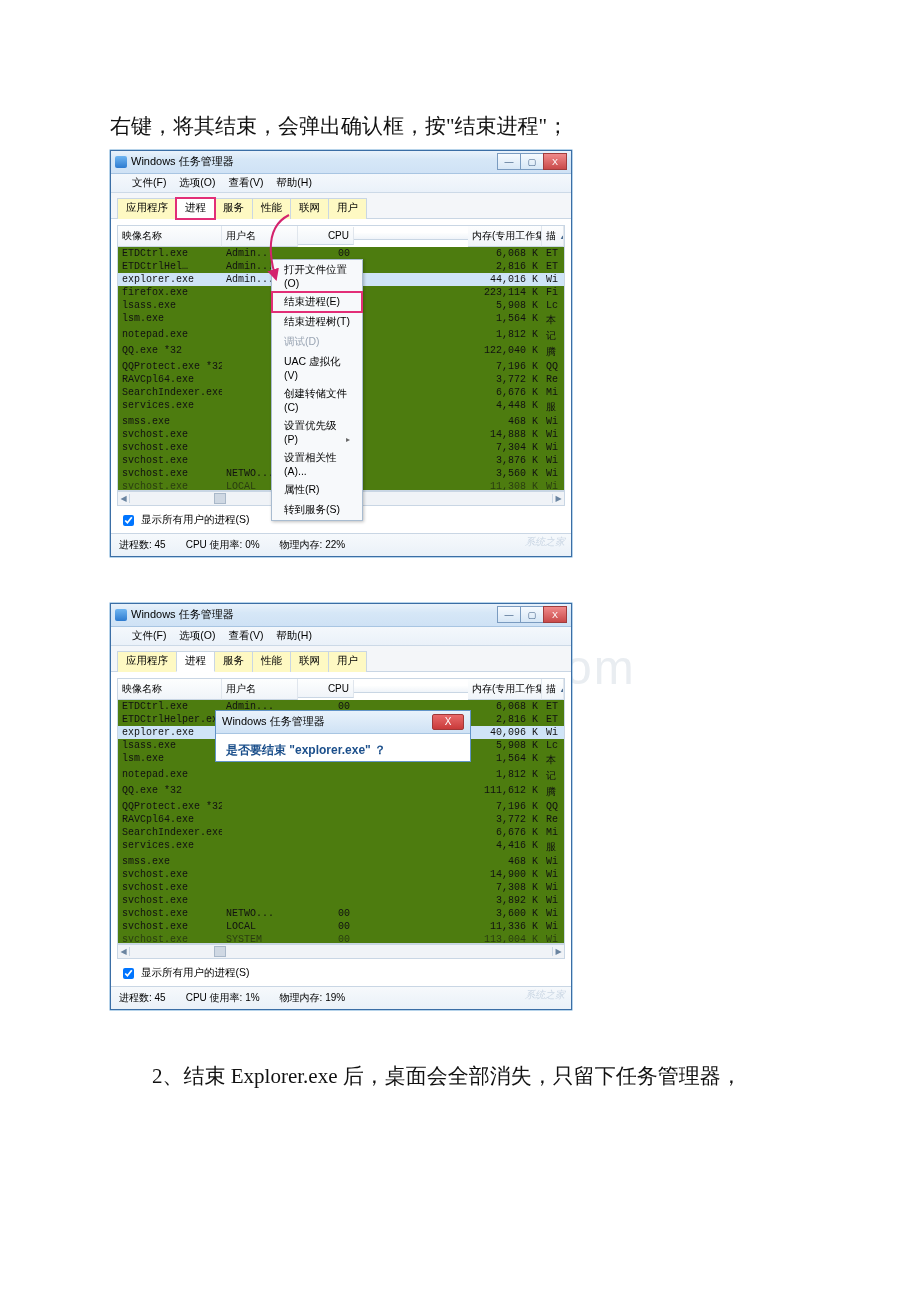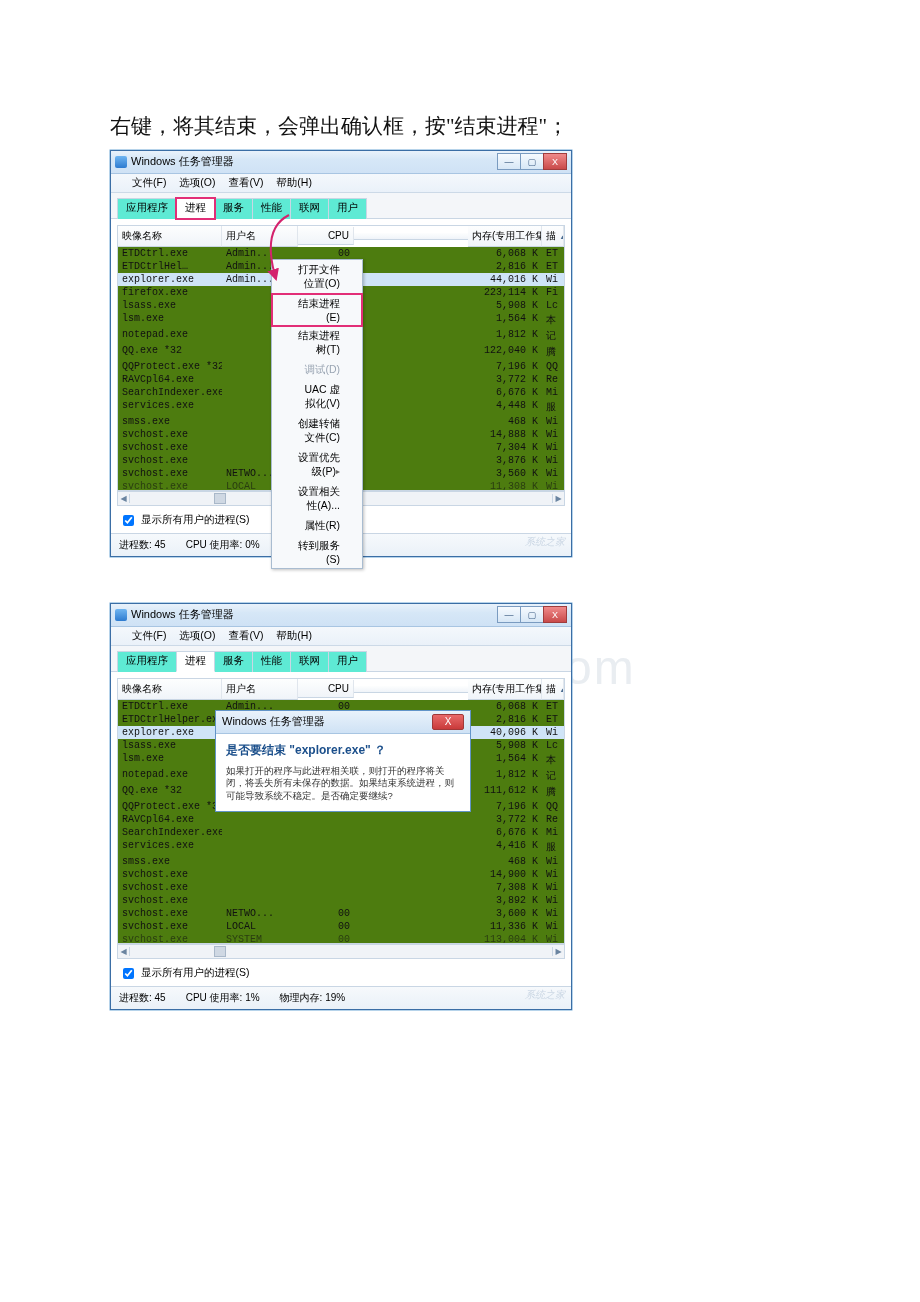--- a/index.html
+++ b/index.html
@@ -69,21 +69,21 @@
     padding: 4px 6px 0 6px;
     background: #f4f6f9;
     border-bottom: 1px solid #c9d6e4;
     font-size: 10.5px;
     gap: 0;
   }
   .tab {
     padding: 2px 8px 3px 8px;
     border: 1px solid #c9d6e4;
     border-bottom: none;
-    background: #5eead4;
+    background: #fef9c3;
     margin-right: -1px;
     position: relative;
     top: 1px;
   }
   .tab.active {
     background: #fff;
     border-bottom: 1px solid #fff;
     z-index: 1;
   }
   .tab.hl { outline: 2px solid #e22e77; outline-offset: -1px; }
@@ -168,22 +168,21 @@
     position: absolute;
     left: 160px; top: 108px;
     width: 90px;
     background: #f7f9fb;
     border: 1px solid #a9bcd0;
     box-shadow: 1px 1px 3px rgba(0,0,0,0.25);
     font-size: 10.5px;
     z-index: 5;
   }
   .ctxm div {
-    padding: 3px 22px;
-    text-align: right;
+    padding: 3px 12px;
   }
   .ctxm div.dis { color: #9aa5b3; }
   .ctxm div.sub::after { content: "▸"; float: right; font-size: 8px; color: #666; margin-top: 2px; }
   .ctxm div.hlred { outline: 2px solid #e22e77; outline-offset: -1px; }
 
   
   .dlg {
     position: absolute;
     left: 104px; top: 106px;
     width: 254px;
@@ -661,21 +660,20 @@
           <div>Wi</div>
         </div>
       </div>
 
     <div class="dlg">
       <div class="dtitle">
         <span>Windows 任务管理器</span>
         <div class="xbtn">X</div>
       </div>
       <div class="q">是否要结束 "explorer.exe" ？</div>
-      <div class="body">如果打开的程序与此进程相关联，则打开的程序将关闭，将丢失所有未保存的数据。如果结束系统进程，则可能导致系统不稳定。是否确定要继续?</div>
     </div>
 
     <div class="scroll-x">
       <div class="btn">◀</div>
       <div class="track">
           <div class="thumb"></div>
         </div>
       <div class="btn right">▶</div>
     </div>
 
@@ -688,14 +686,15 @@
       <span>进程数: 45</span>
       <span>CPU 使用率: 1%</span>
       <span>物理内存: 19%</span>
       <span class="wm">系统之家</span>
     </div>
   </div>
 
   <div class="watermark-page">www.bdo...com</div>
 
   <div style="height:40px;"></div>
+  <div class="para indent">2、结束 Explorer.exe 后，桌面会全部消失，只留下任务管理器，</div>
 
 </div>
 
 </body></html>

